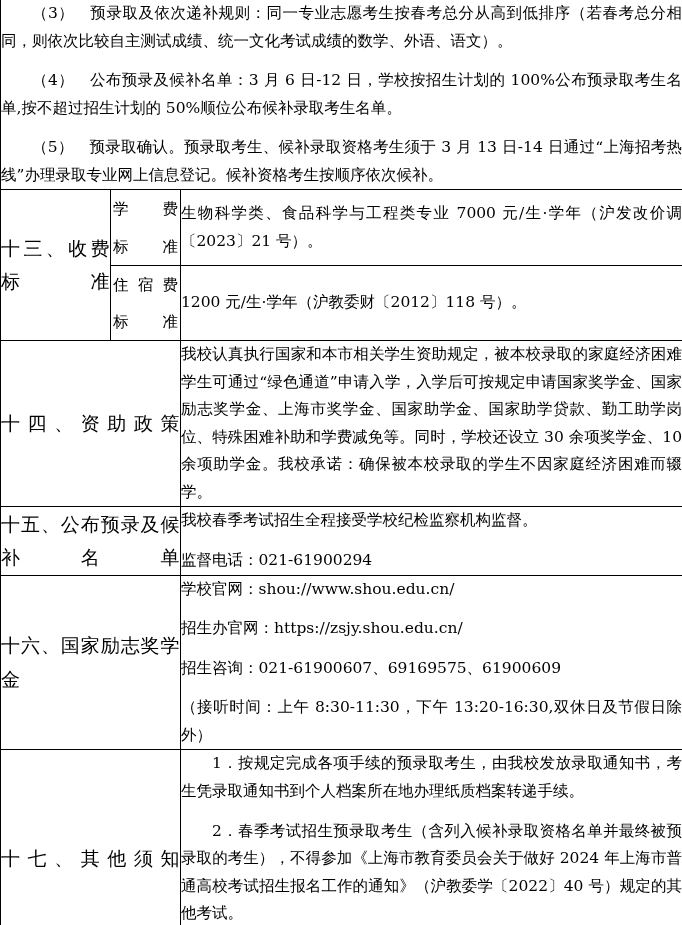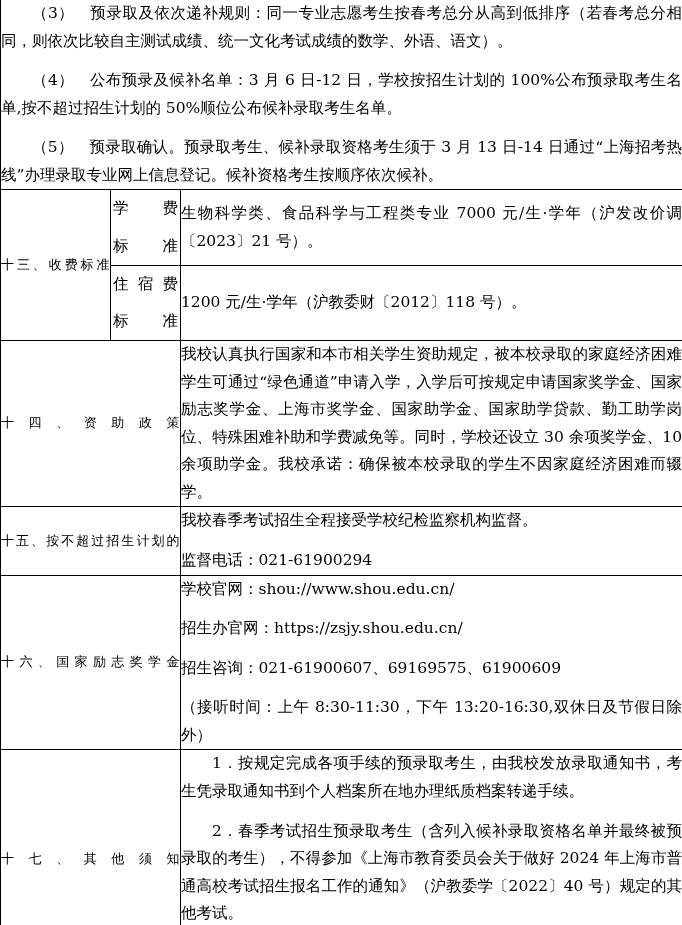--- a/index.html
+++ b/index.html
@@ -32,35 +32,36 @@
   }
   
   col.c-label { width: 110px; }
   col.c-sub   { width: 70px; }
   col.c-body  { width: 502px; }
 
   .label-cell {
     text-align: justify;
     text-align-last: justify;
     padding: 6px 8px;
-    font-size: 13px;
+    font-size: 19px;
     line-height: 1.75;
     letter-spacing: 0.5px;
   }
   .sub-cell {
     text-align: center;
     padding: 6px 6px;
     font-size: 15.5px;
     line-height: 1.75;
   }
   .sub-cell .l {
     display: block;
     text-align: justify;
     text-align-last: justify;
     padding: 5px 2px;
+    font-family: Liberation Serif, serif;
   }
   .body-cell {
     padding: 5px 9px 6px 9px;
     font-size: 15.5px;
     line-height: 1.78;
     text-align: justify;
   }
   .body-cell p {
     margin: 0;
     text-indent: 0;
@@ -119,21 +120,21 @@
       </tr>
 
       <tr>
         <td class="label-cell" colspan="2">十四、资助政策</td>
         <td class="body-cell">
           <p>我校认真执行国家和本市相关学生资助规定，被本校录取的家庭经济困难学生可通过“绿色通道”申请入学，入学后可按规定申请国家奖学金、国家励志奖学金、上海市奖学金、国家助学金、国家助学贷款、勤工助学岗位、特殊困难补助和学费减免等。同时，学校还设立 30 余项奖学金、10 余项助学金。我校承诺：确保被本校录取的学生不因家庭经济困难而辍学。</p>
         </td>
       </tr>
 
       <tr>
-        <td class="label-cell" colspan="2">十五、按不超过招生计划的</td>
+        <td class="label-cell" colspan="2">十五、公布预录及候补名单</td>
         <td class="body-cell">
           <p>我校春季考试招生全程接受学校纪检监察机构监督。</p>
           <p>监督电话：021-61900294</p>
         </td>
       </tr>
 
       <tr>
         <td class="label-cell" colspan="2">十六、国家励志奖学金</td>
         <td class="body-cell">
           <p>学校官网：shou://www.shou.edu.cn/</p>

